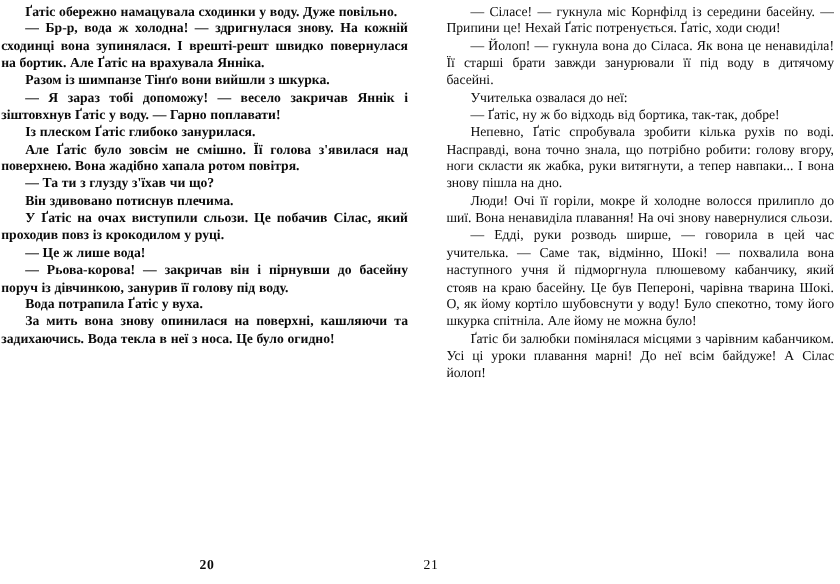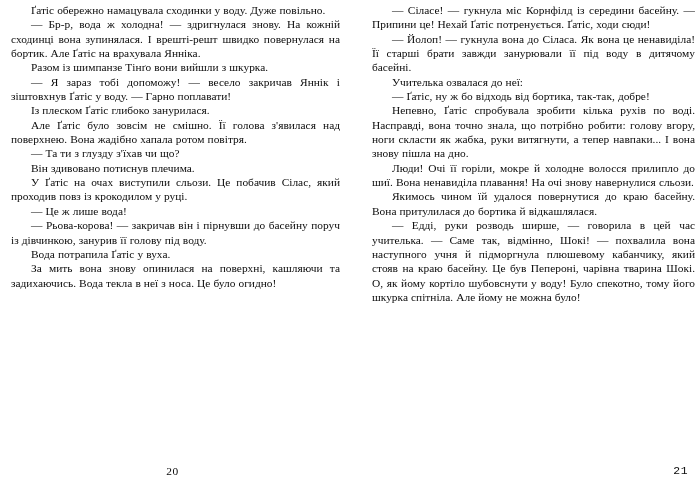--- a/index.html
+++ b/index.html
@@ -21,21 +21,22 @@
     display: flex;
     box-sizing: border-box;
   }
   .page {
     position: relative;
     box-sizing: border-box;
     height: 487px;
   }
   .page-left {
     width: 350px;
-    padding: 3px 10px 0 11px;
+    padding: 3px 10px 0 1px;
+    font-weight: bold;
   }
   .page-right {
     width: 350px;
     padding: 3px 5px 0 22px;
   }
   .textblock {
     font-size: 11.4px;
     line-height: 14.35px;
     text-align: justify;
     text-justify: inter-word;
@@ -61,24 +62,23 @@
     letter-spacing: 0.5px;
   }
   .folio-left {
     left: 0;
     right: 0;
     text-align: center;
     margin-left: -5px;
   }
   .folio-right {
     left: 0;
-    right: 12px;
-    text-align: right;
+    right: 0;
+    text-align: left;
     margin-left: 3px;
-    font-family: Liberation Mono, monospace;
   }
 </style>
 </head>
 <body>
 
 <div class="spread">
 
   <div class="page page-left">
     <div class="textblock">
       <p>Ґатіс обережно намацувала сходинки у воду. Дуже повільно.</p>
@@ -99,19 +99,19 @@
   </div>
 
   <div class="page page-right">
     <div class="textblock">
       <p>— Сіласе! — гукнула міс Корнфілд із середини басейну. — Припини це! Нехай Ґатіс потренується. Ґатіс, ходи сюди!</p>
       <p>— Йолоп! — гукнула вона до Сіласа. Як вона це ненавиділа! Її старші брати завжди занурювали її під воду в дитячому басейні.</p>
       <p>Учителька озвалася до неї:</p>
       <p>— Ґатіс, ну ж бо відходь від бортика, так-так, добре!</p>
       <p>Непевно, Ґатіс спробувала зробити кілька рухів по воді. Насправді, вона точно знала, що потрібно робити: голову вгору, ноги скласти як жабка, руки витягнути, а тепер навпаки... І вона знову пішла на дно.</p>
       <p>Люди! Очі її горіли, мокре й холодне волосся прилипло до шиї. Вона ненавиділа плавання! На очі знову навернулися сльози.</p>
-      <p>Якимось чином їй удалося повернутися до краю басейну. Вона притулилася до бортика й відкашлялася.</p>
       <p>— Едді, руки розводь ширше, — говорила в цей час учителька. — Саме так, відмінно, Шокі! — похвалила вона наступного учня й підморгнула плюшевому кабанчику, який стояв на краю басейну. Це був Пепероні, чарівна тварина Шокі. О, як йому кортіло шубовснути у воду! Було спекотно, тому його шкурка спітніла. Але йому не можна було!</p>
+      <p>Ґатіс би залюбки помінялася місцями з чарівним кабанчиком. Усі ці уроки плавання марні! До неї всім байдуже! А Сілас йолоп!</p>
     </div>
     <div class="folio folio-right">21</div>
   </div>
 
 </div>
 
 </body></html>

